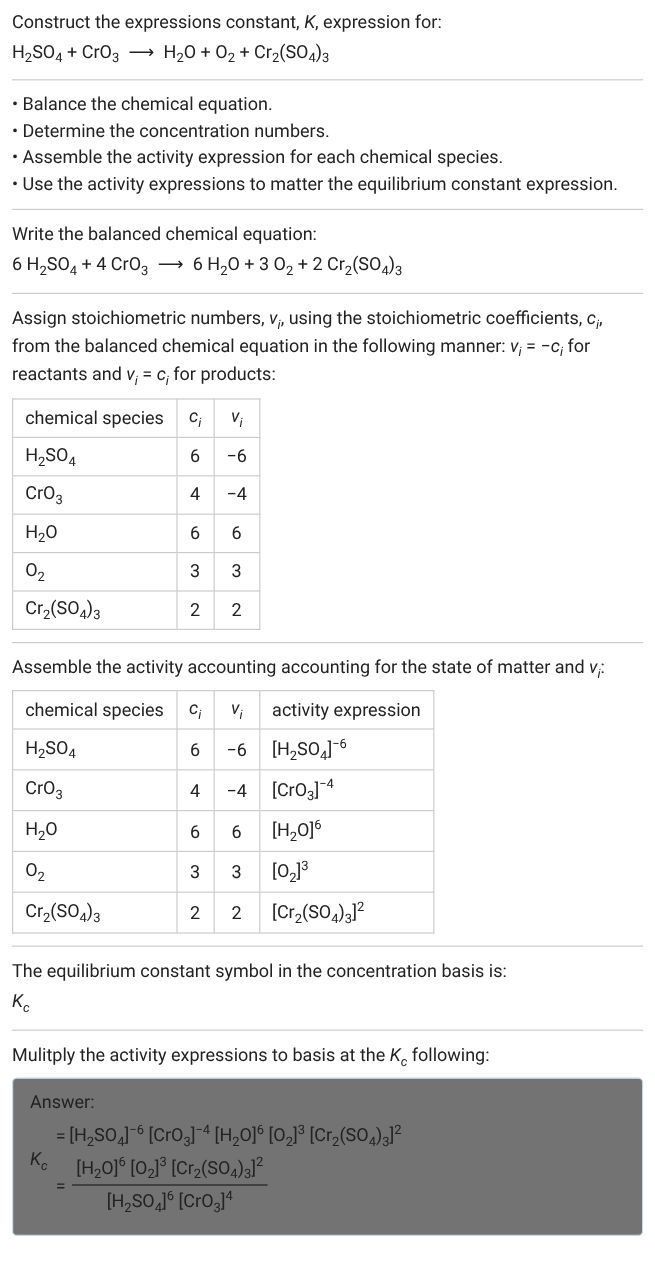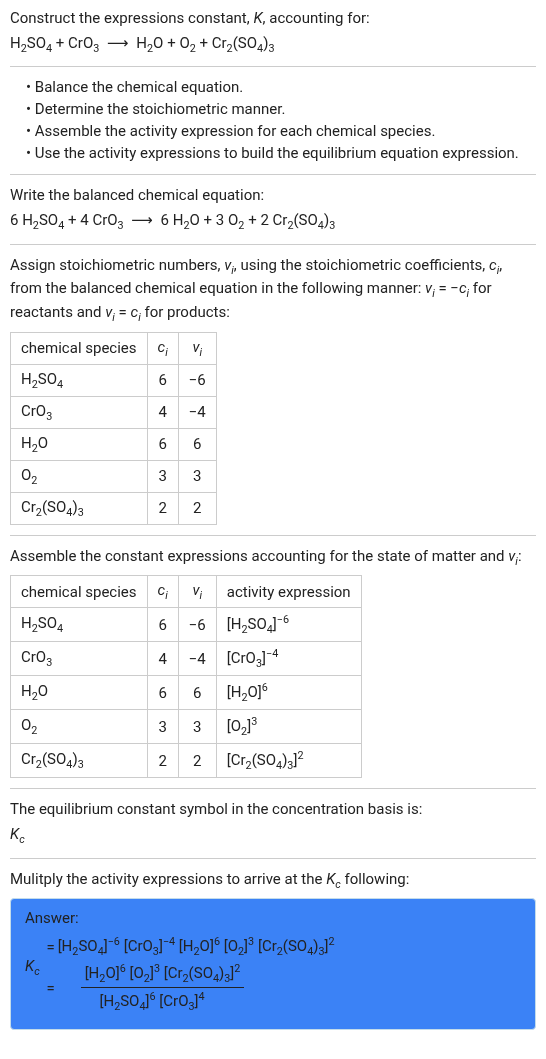--- a/index.html
+++ b/index.html
@@ -29,68 +29,68 @@
   table.data th, table.data td {
     border: 1px solid #ccc;
     padding: 5px 10px;
     text-align: left;
     vertical-align: middle;
     font-weight: normal;
     margin-left: 28px;
   }
   table.data td.center, table.data th.center { text-align: center; }
   .answer-box {
-    background: #3b82f6;
+    background: #737373;
     border: 1px solid #c3dceb;
     border-radius: 4px;
     padding: 10px 14px 14px 14px;
     margin-top: 6px;
   }
   .answer-label { margin-bottom: 6px; }
   .frac {
     display: inline-block;
     vertical-align: middle;
     text-align: center;
     margin: 0 2px;
   }
-  .frac .num { display:block; padding: 0 4px 2px 4px; border-bottom: 1px solid #222; margin-left: 21px; }
+  .frac .num { display:block; padding: 0 4px 2px 4px; border-bottom: 1px solid #222; }
   .frac .den { display:block; padding: 2px 4px 0 4px; }
   .kc-line { margin-top: 3px; display: flex; align-items: flex-start; }
   .kc-left { padding-right: 4px; padding-top: 24px; }
   .kc-right { display:flex; flex-direction:column; }
   .kc-rrow { display:flex; align-items:center; margin:2px 0; }
   .kc-eq { width: 14px; text-align:center; }
-  .plan-item { margin-left: 16px; }
+  .plan-item { margin-left: 0; }
   .arrow { margin: 0 4px; }
 </style>
 </head>
 <body>
 
 <div class="section">
-  <span>Construct the expressions constant, </span><span class="italic">K</span><span>, accounting for:</span>
+  <span>Construct the expressions constant, </span><span class="italic">K</span><span>, expression for:</span>
   <div class="eq-row">
     <span><span>H</span><span class="sub">2</span><span>SO</span><span class="sub">4</span></span>
     <span> + </span>
     <span><span>CrO</span><span class="sub">3</span></span>
     <span class="arrow">⟶</span>
     <span><span>H</span><span class="sub">2</span><span>O</span></span>
     <span> + </span>
     <span><span>O</span><span class="sub">2</span></span>
     <span> + </span>
     <span><span>Cr</span><span class="sub">2</span><span>(SO</span><span class="sub">4</span><span>)</span><span class="sub">3</span></span>
   </div>
 </div>
 
 <hr class="sep">
 
 <div class="section">
   <div class="plan-item">• Balance the chemical equation.</div>
-  <div class="plan-item">• Determine the stoichiometric manner.</div>
+  <div class="plan-item">• Determine the concentration numbers.</div>
   <div class="plan-item">• Assemble the activity expression for each chemical species.</div>
-  <div class="plan-item">• Use the activity expressions to build the equilibrium equation expression.</div>
+  <div class="plan-item">• Use the activity expressions to matter the equilibrium constant expression.</div>
 </div>
 
 <hr class="sep">
 
 <div class="section">
   <div>Write the balanced chemical equation:</div>
   <div class="eq-row">
     <span>6 </span><span><span>H</span><span class="sub">2</span><span>SO</span><span class="sub">4</span></span>
     <span> + </span>
     <span>4 </span><span><span>CrO</span><span class="sub">3</span></span>
@@ -140,21 +140,21 @@
     <td><span>Cr</span><span class="sub">2</span><span>(SO</span><span class="sub">4</span><span>)</span><span class="sub">3</span></td>
     <td class="center">2</td>
     <td class="center">2</td>
   </tr>
 </tbody>
   </table>
 
 <hr class="sep">
 
 <div class="section">
-  <span>Assemble the constant expressions accounting for the state of matter and </span><span class="italic">ν</span><span class="italic sub">i</span><span>:</span>
+  <span>Assemble the activity accounting accounting for the state of matter and </span><span class="italic">ν</span><span class="italic sub">i</span><span>:</span>
 </div>
 
 <table class="data">
   <tbody>
       <tr>
     <th>chemical species</th>
     <th class="center"><span class="italic">c</span><span class="italic sub">i</span></th>
     <th class="center"><span class="italic">ν</span><span class="italic sub">i</span></th>
     <th>activity expression</th>
   </tr>
@@ -194,21 +194,21 @@
 <hr class="sep">
 
 <div class="section">
   <div>The equilibrium constant symbol in the concentration basis is:</div>
   <div class="eq-row"><span class="italic">K</span><span class="italic sub">c</span></div>
 </div>
 
 <hr class="sep">
 
 <div class="section">
-  <span>Mulitply the activity expressions to arrive at the </span><span class="italic">K</span><span class="italic sub">c</span><span> following:</span>
+  <span>Mulitply the activity expressions to basis at the </span><span class="italic">K</span><span class="italic sub">c</span><span> following:</span>
 </div>
 
 <div class="answer-box">
   <div class="answer-label">Answer:</div>
   <div class="kc-line">
     <div class="kc-left">
       <span class="italic">K</span><span class="italic sub">c</span>
     </div>
     <div class="kc-right">
       <div class="kc-rrow">

